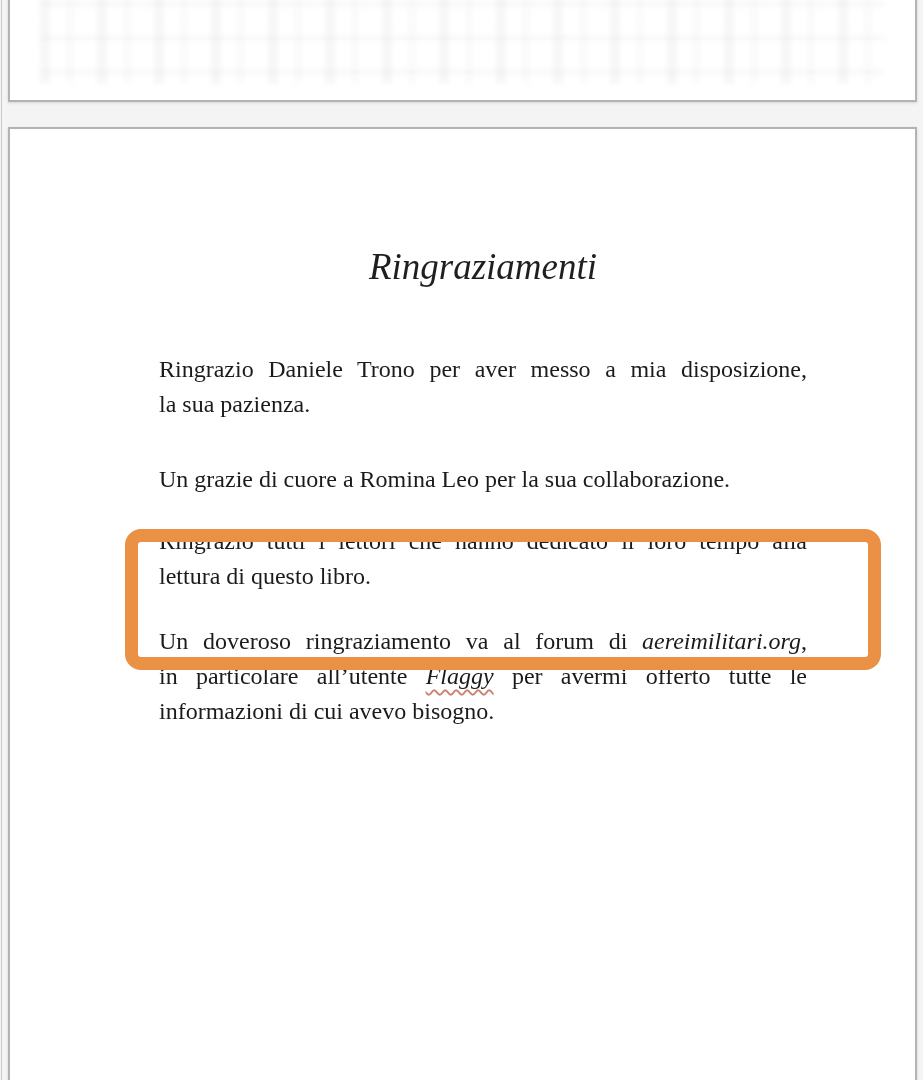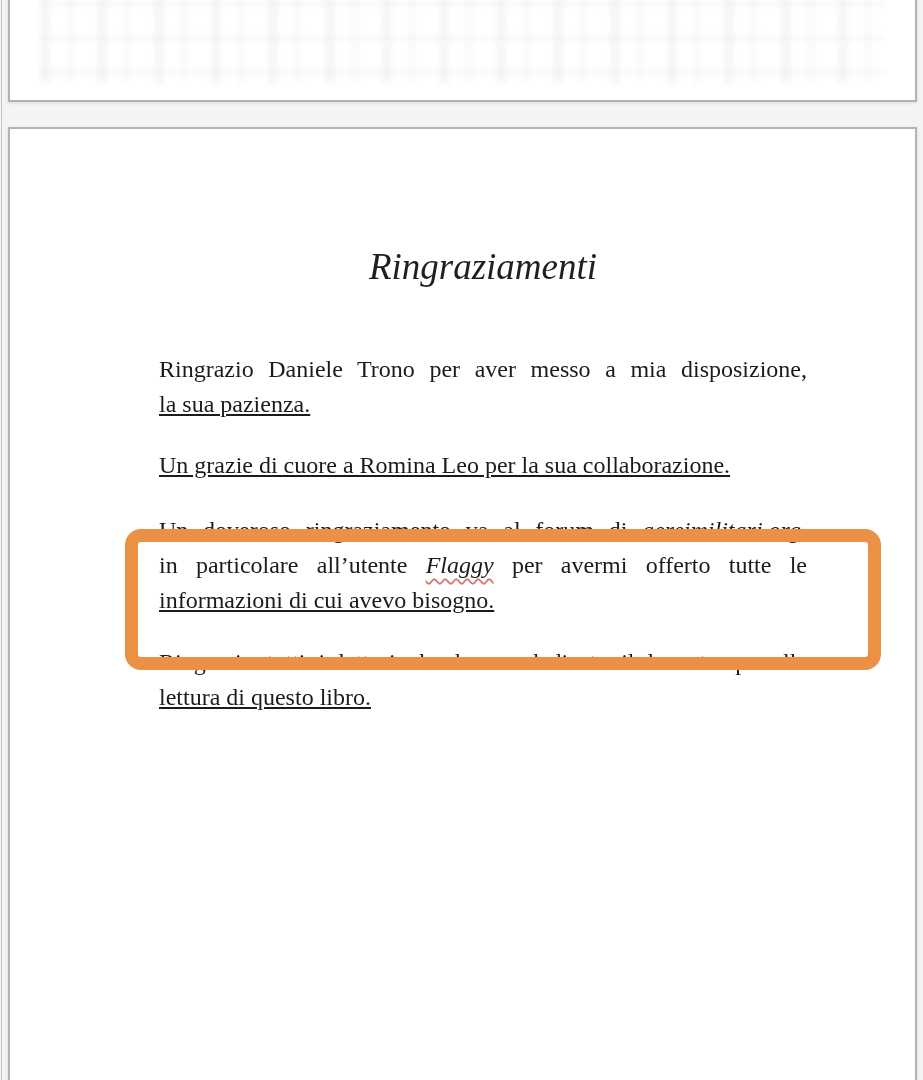--- a/index.html
+++ b/index.html
@@ -59,31 +59,31 @@
     margin: 0;
     font-size: 37px;
     line-height: 42px;
     font-weight: normal;
     font-style: italic;
     text-align: center;
     color: #1f1f1f;
   }
   .para { margin: 0; }
   .p1 { margin-top: 64px; }
-  .p2 { margin-top: 26px; }
+  .p2 { margin-top: 40px; }
   .p3 { margin-top: 30px; }
   .p4 { margin-top: 27px; }
   .line {
     font-size: 24px;
     line-height: 35px;
     text-align: justify;
     text-align-last: justify;
     white-space: normal;
   }
-  .line.final { text-align-last: left; text-decoration: underline; }
+  .line.final { text-align-last: left; }
   .it { font-style: italic; }
   .misspell {
     font-style: italic;
     text-decoration-line: underline;
     text-decoration-style: wavy;
     text-decoration-thickness: 2px;
     text-underline-offset: 5px;
   }
   .annotation-box {
     position: absolute;
@@ -114,28 +114,28 @@
 
       <div class="para p1">
         <div class="line">Ringrazio Daniele Trono per aver messo a mia disposizione,</div>
         <div class="line final">la sua pazienza.</div>
       </div>
 
       <div class="para p2">
         <div class="line final">Un grazie di cuore a Romina Leo per la sua collaborazione.</div>
       </div>
 
+      <div class="para p4">
+        <div class="line">Ringrazio tutti i lettori che hanno dedicato il loro tempo alla</div>
+        <div class="line final">lettura di questo libro.</div>
+      </div>
+
       <div class="para p3">
         <div class="line"><span>Un doveroso ringraziamento va al forum di </span><span class="it">aereimilitari.org</span><span>,</span></div>
         <div class="line"><span>in particolare all’utente </span><span class="misspell" style="text-decoration-color: rgb(206, 127, 114);">Flaggy</span><span> per avermi offerto tutte le</span></div>
         <div class="line final"><span>informazioni di cui avevo bisogno.</span></div>
-      </div>
-
-      <div class="para p4">
-        <div class="line">Ringrazio tutti i lettori che hanno dedicato il loro tempo alla</div>
-        <div class="line final">lettura di questo libro.</div>
       </div>
 
     </div>
 
     <div class="annotation-box" style="border-color: rgb(234, 145, 70);"></div>
   </div>
 </div>
 
 </body></html>

